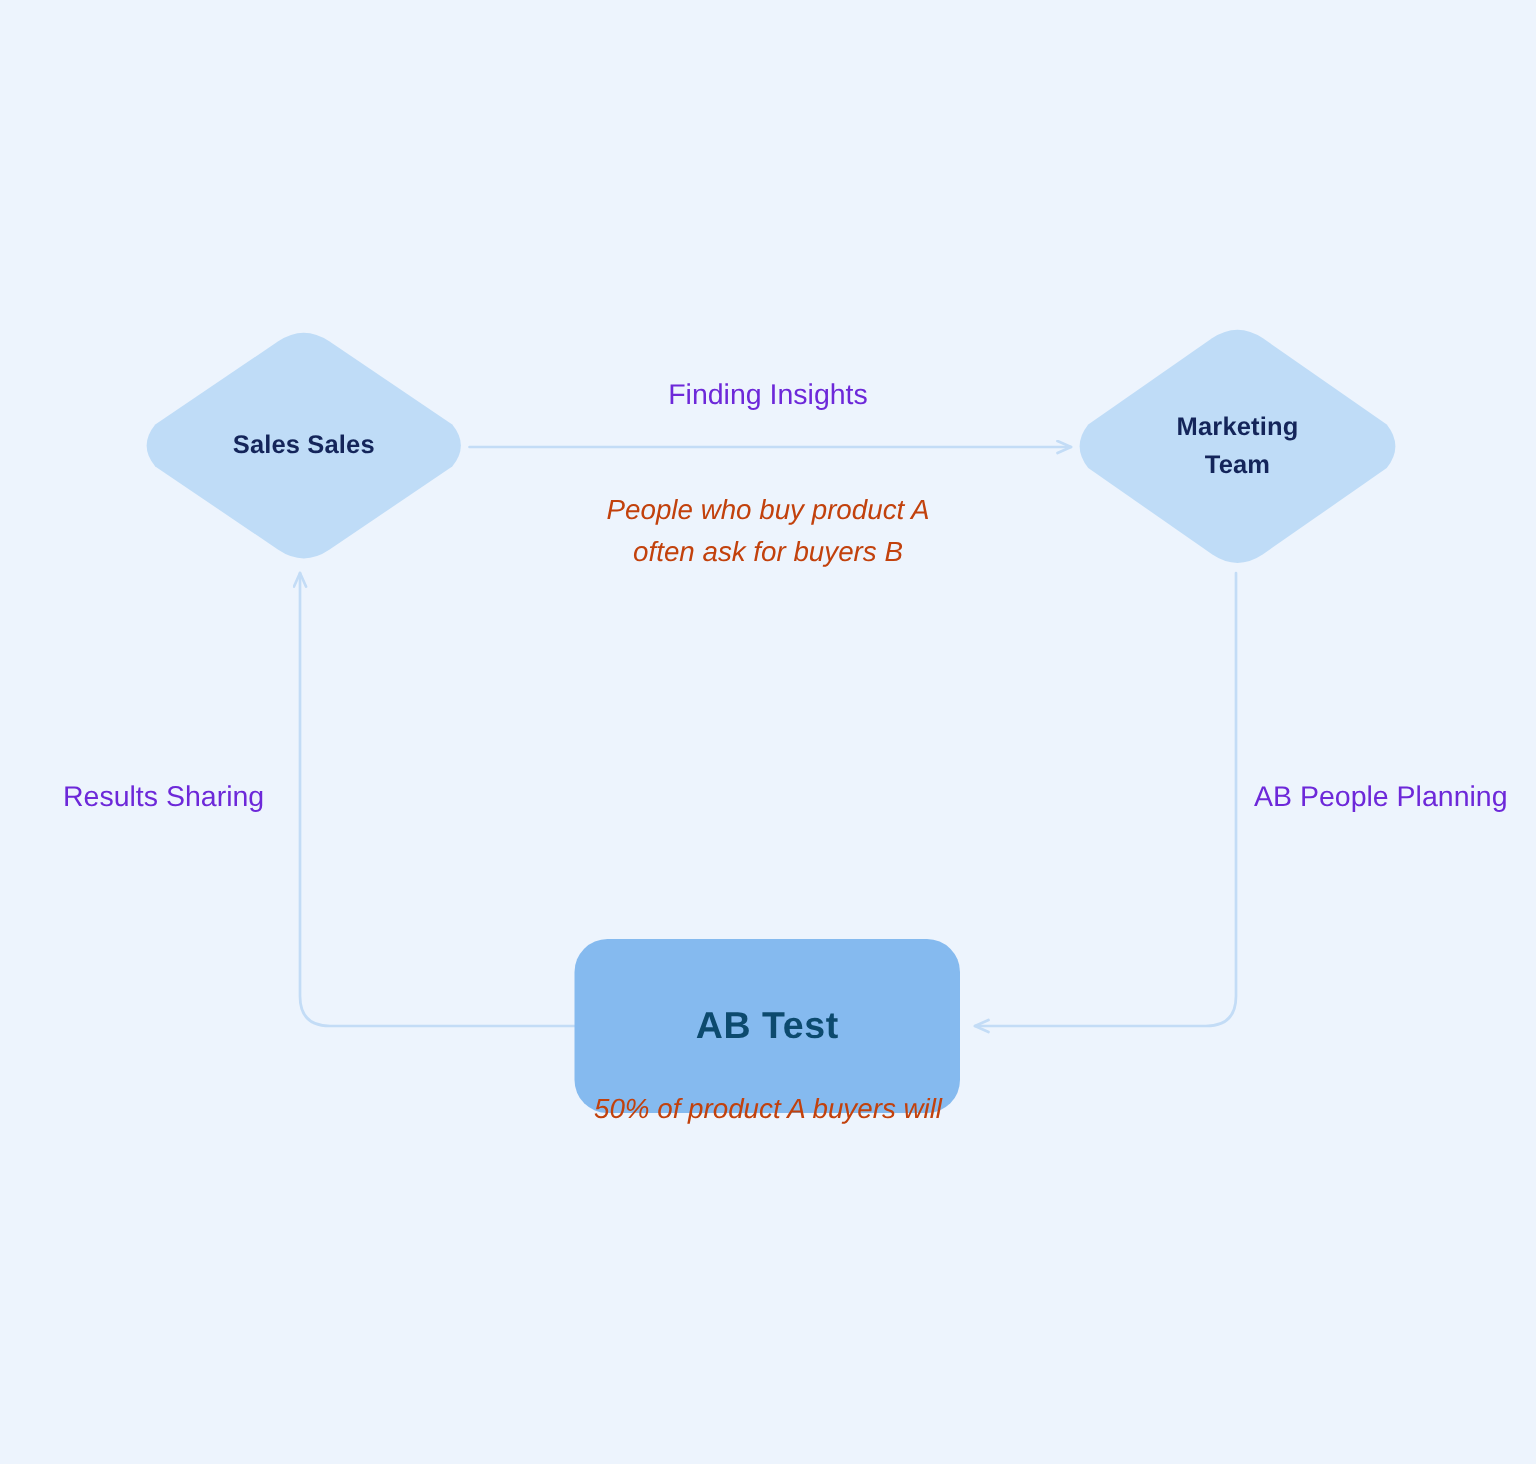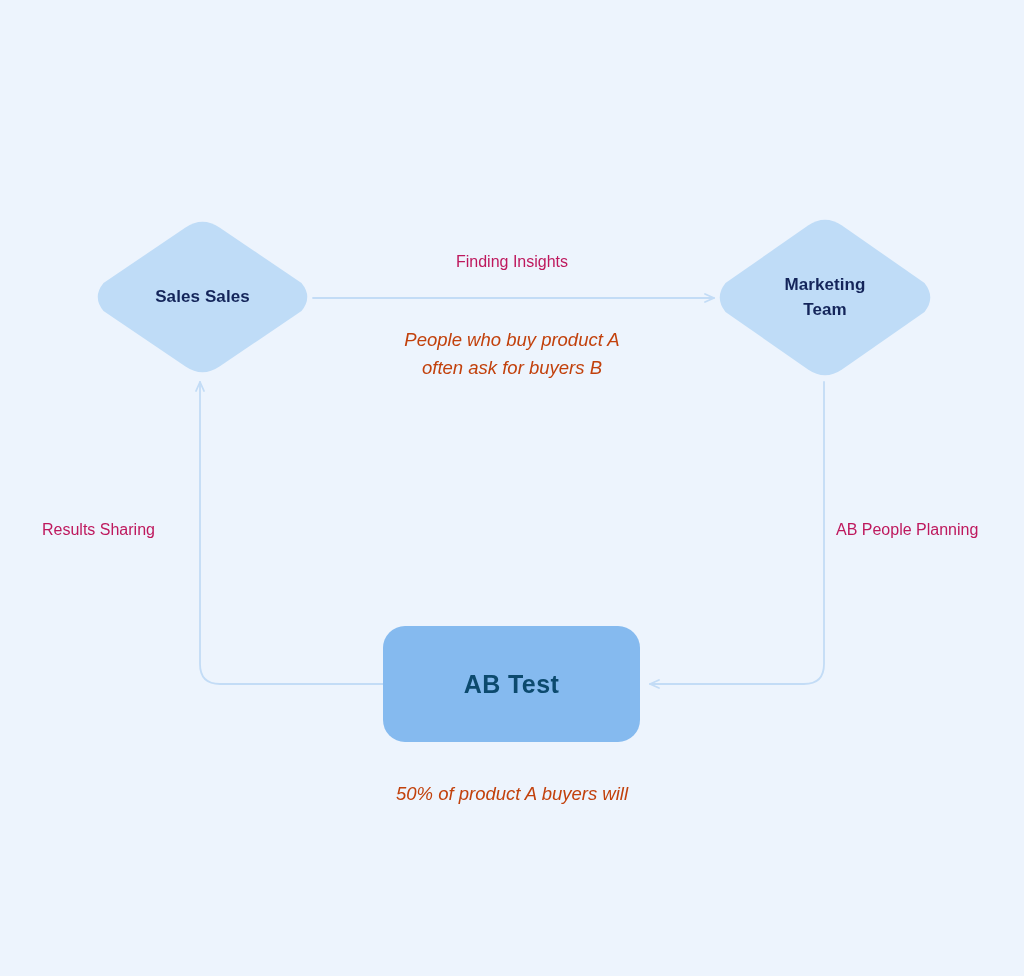--- a/index.html
+++ b/index.html
@@ -86,22 +86,22 @@
   #node-abtest .box-label {
     color: #0c4a6e;
     font-weight: bold;
     font-size: 25px;
     letter-spacing: 0.4px;
   }
 
   
   .edge-label {
     position: absolute;
-    color: #be185d;
-    font-size: 16px;
+    color: #6d28d9;
+    font-size: 19px;
     line-height: 1.45;
     text-align: center;
     white-space: nowrap;
   }
   .edge-note {
     position: absolute;
     color: #c2410c;
     font-size: 18.5px;
     font-style: italic;
     line-height: 1.5;
@@ -124,21 +124,21 @@
     top: 518px;
     text-align: center;
   }
   #label-ab-tests-planning {
     left: 836px;
     top: 518px;
     text-align: left;
   }
   #note-bottom {
     left: 0;
-    top: 780px;
+    top: 725px;
     width: 1024px;
   }
 </style>
 </head>
 <body>
 
 <div id="canvas">
 
   <svg id="edges" viewBox="0 0 1024 976" xmlns="http://www.w3.org/2000/svg">
     <defs>

